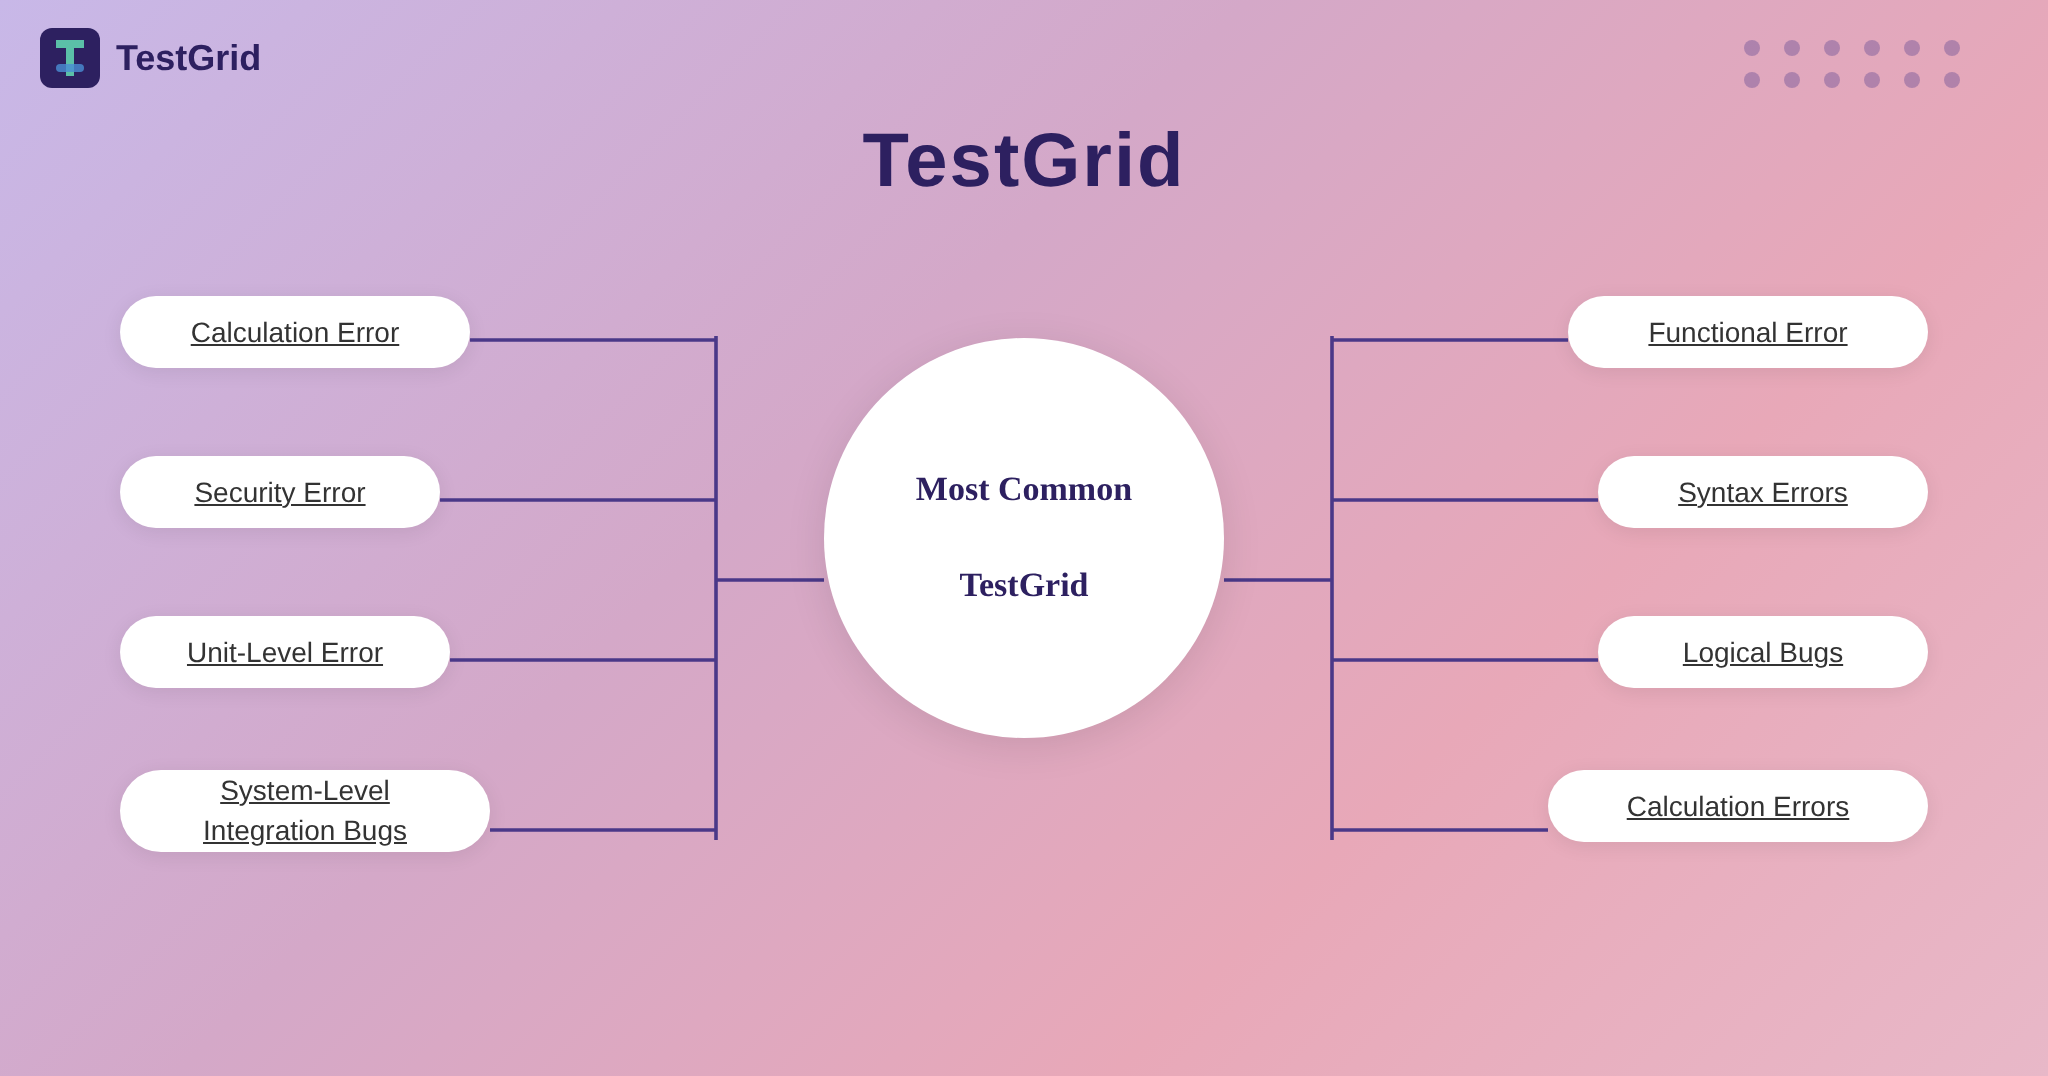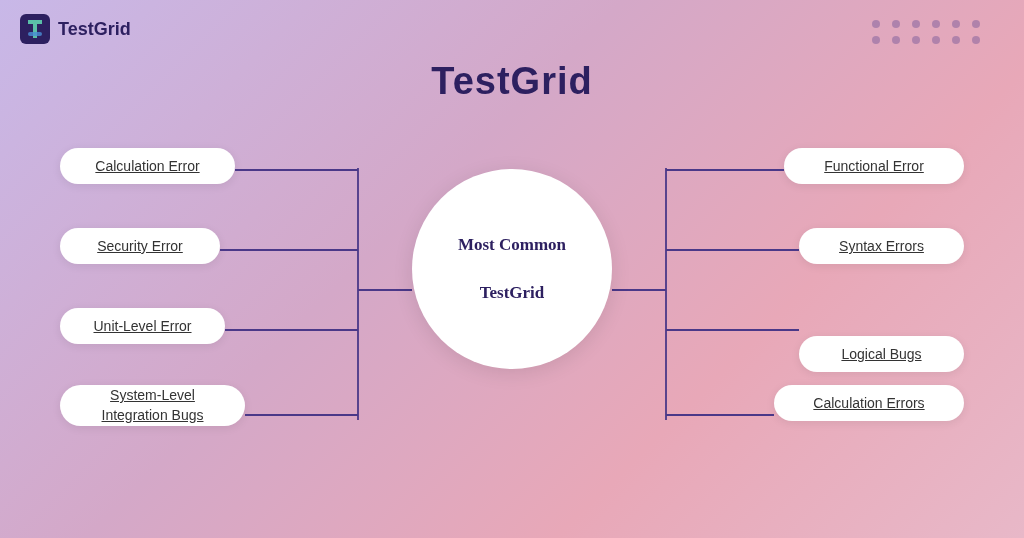--- a/index.html
+++ b/index.html
@@ -148,21 +148,20 @@
     .pill-syntax {
       top: 228px;
       right: 60px;
       min-width: 165px;
     }
 
     .pill-logical {
       top: 308px;
       right: 60px;
       min-width: 165px;
-      margin-top: 28px;
     }
 
     .pill-performance {
       top: 385px;
       right: 60px;
       min-width: 190px;
     }
 
     
     .connectors-svg {

